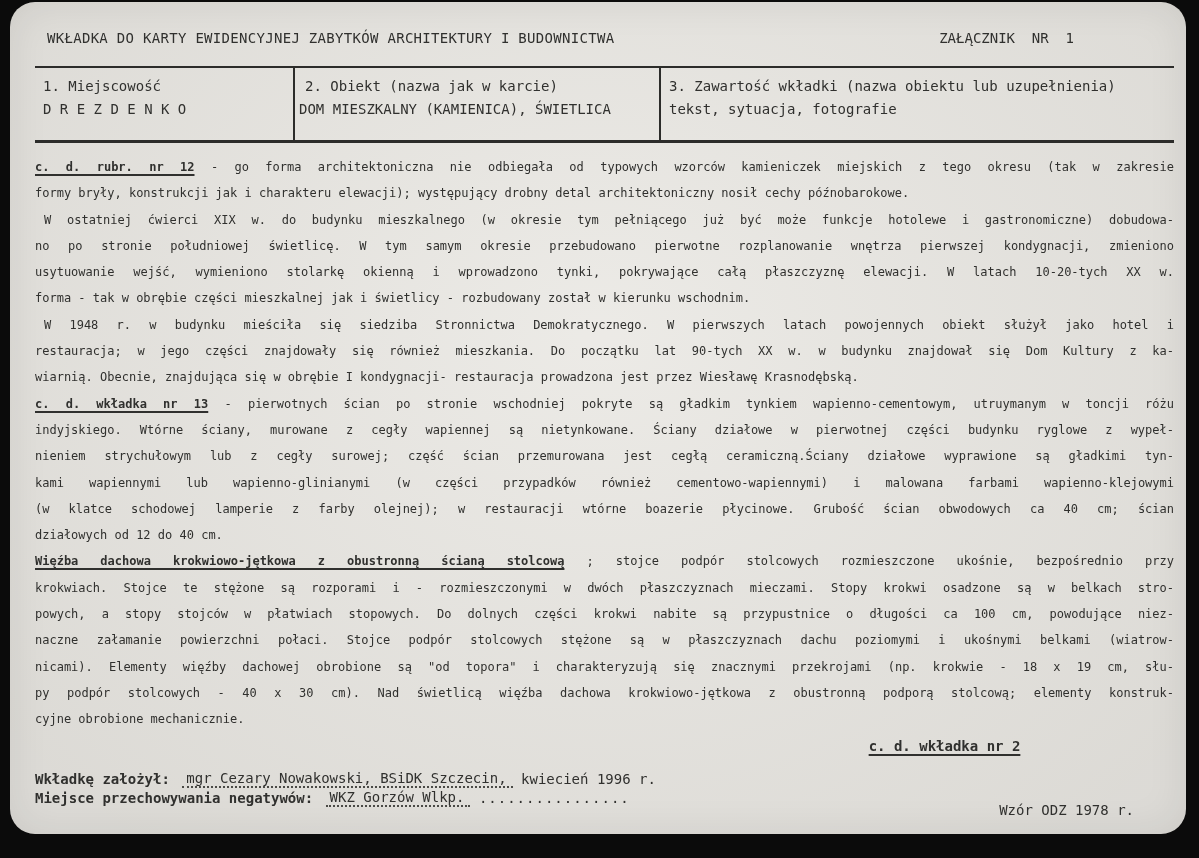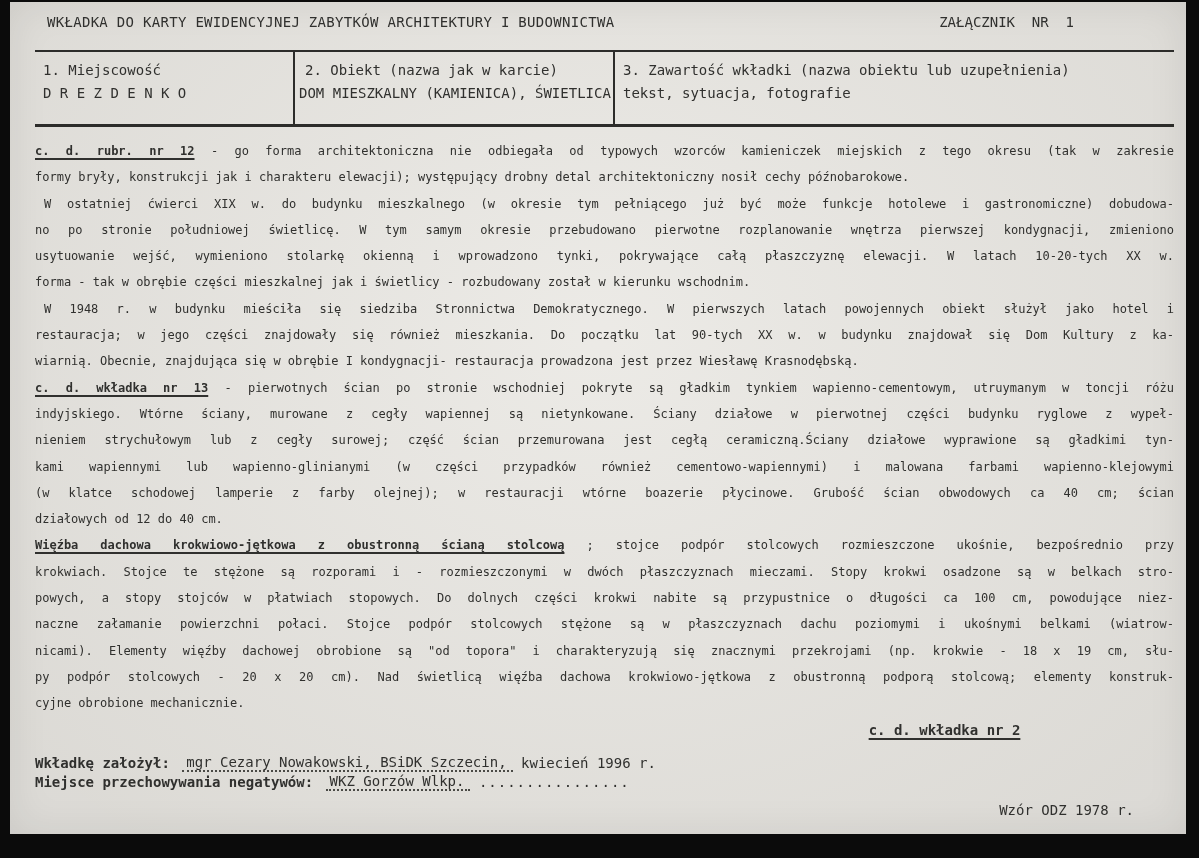--- a/index.html
+++ b/index.html
@@ -9,35 +9,36 @@
     font-family:"DejaVu Sans Mono", monospace;
     position:relative;
     overflow:hidden;
   }
   .paper{
     position:absolute; top:2px; left:10px; right:13px; bottom:24px;
     background:
       radial-gradient(ellipse at 50% 40%, rgba(255,255,255,0.18), rgba(0,0,0,0.05) 90%),
       #e8e6e1;
     color:#30302e;
-    padding:4px 12px 0 25px;
+    padding:20px 12px 0 25px;
     box-sizing:border-box;
     box-shadow:inset 0 0 40px rgba(0,0,0,0.08);
+    border-radius:25px;
   }
   .hdr{display:flex; align-items:baseline; justify-content:space-between; padding:8px 0 0 12px;}
   .title{font-size:14px; letter-spacing:0.3px;}
   .annex{font-size:14px; word-spacing:0.6em; margin-right:100px;}
   .fields{
     display:flex; margin-top:20px;
     border-top:2px solid #2c2c2a;
     border-bottom:3px solid #2c2c2a;
   }
   .cell{padding:7px 6px 10px 8px; box-sizing:border-box; min-height:72px;}
   .c1{width:260px; border-right:2px solid #2c2c2a;}
-  .c2{width:320px; border-right:2px solid #2c2c2a; padding-left:4px;}
+  .c2{width:366px; border-right:2px solid #2c2c2a; padding-left:4px;}
   .c3{flex:1;}
   .flabel{font-size:14px; line-height:22px; white-space:nowrap;}
   .fvalue{font-size:14px; line-height:24px; white-space:nowrap;}
   .c1 .fvalue{font-weight:normal;}
   .c2 .flabel{padding-left:6px;}
   .body{margin-top:11px; font-size:12px; line-height:26.3px;}
   .line{text-align:justify; text-align-last:justify; white-space:normal;}
   .line.last{text-align-last:left;}
   .line.indent{padding-left:9px;}
   .lead{font-weight:bold; text-decoration:underline; text-underline-offset:3px; text-decoration-thickness:1.5px;}
@@ -98,21 +99,21 @@
         <div class="line">kami wapiennymi lub wapienno-glinianymi (w części przypadków również cementowo-wapiennymi) i malowana farbami wapienno-klejowymi</div>
         <div class="line">(w klatce schodowej lamperie z farby olejnej); w restauracji wtórne boazerie płycinowe. Grubość ścian obwodowych ca 40 cm; ścian</div>
         <div class="line last">działowych od 12 do 40 cm.</div>
       </div>
       <div class="para">
         <div class="line"><span class="lead">Więźba dachowa krokwiowo-jętkowa z obustronną ścianą stolcową</span> ; stojce podpór stolcowych rozmieszczone ukośnie, bezpośrednio przy</div>
         <div class="line">krokwiach. Stojce te stężone są rozporami i - rozmieszczonymi w dwóch płaszczyznach mieczami. Stopy krokwi osadzone są w belkach stro-</div>
         <div class="line">powych, a stopy stojców w płatwiach stopowych. Do dolnych części krokwi nabite są przypustnice o długości ca 100 cm, powodujące niez-</div>
         <div class="line">naczne załamanie powierzchni połaci. Stojce podpór stolcowych stężone są w płaszczyznach dachu poziomymi i ukośnymi belkami (wiatrow-</div>
         <div class="line">nicami). Elementy więźby dachowej obrobione są "od topora" i charakteryzują się znacznymi przekrojami (np. krokwie - 18 x 19 cm, słu-</div>
-        <div class="line">py podpór stolcowych - 20 x 20 cm). Nad świetlicą więźba dachowa krokwiowo-jętkowa z obustronną podporą stolcową; elementy konstruk-</div>
+        <div class="line">py podpór stolcowych - 40 x 30 cm). Nad świetlicą więźba dachowa krokwiowo-jętkowa z obustronną podporą stolcową; elementy konstruk-</div>
         <div class="line last">cyjne obrobione mechanicznie.</div>
       </div>
     </div>
 
   <div class="continuation">
     <span>c. d. wkładka nr 2</span>
   </div>
 
   <div class="footer">
     <div class="frow">

